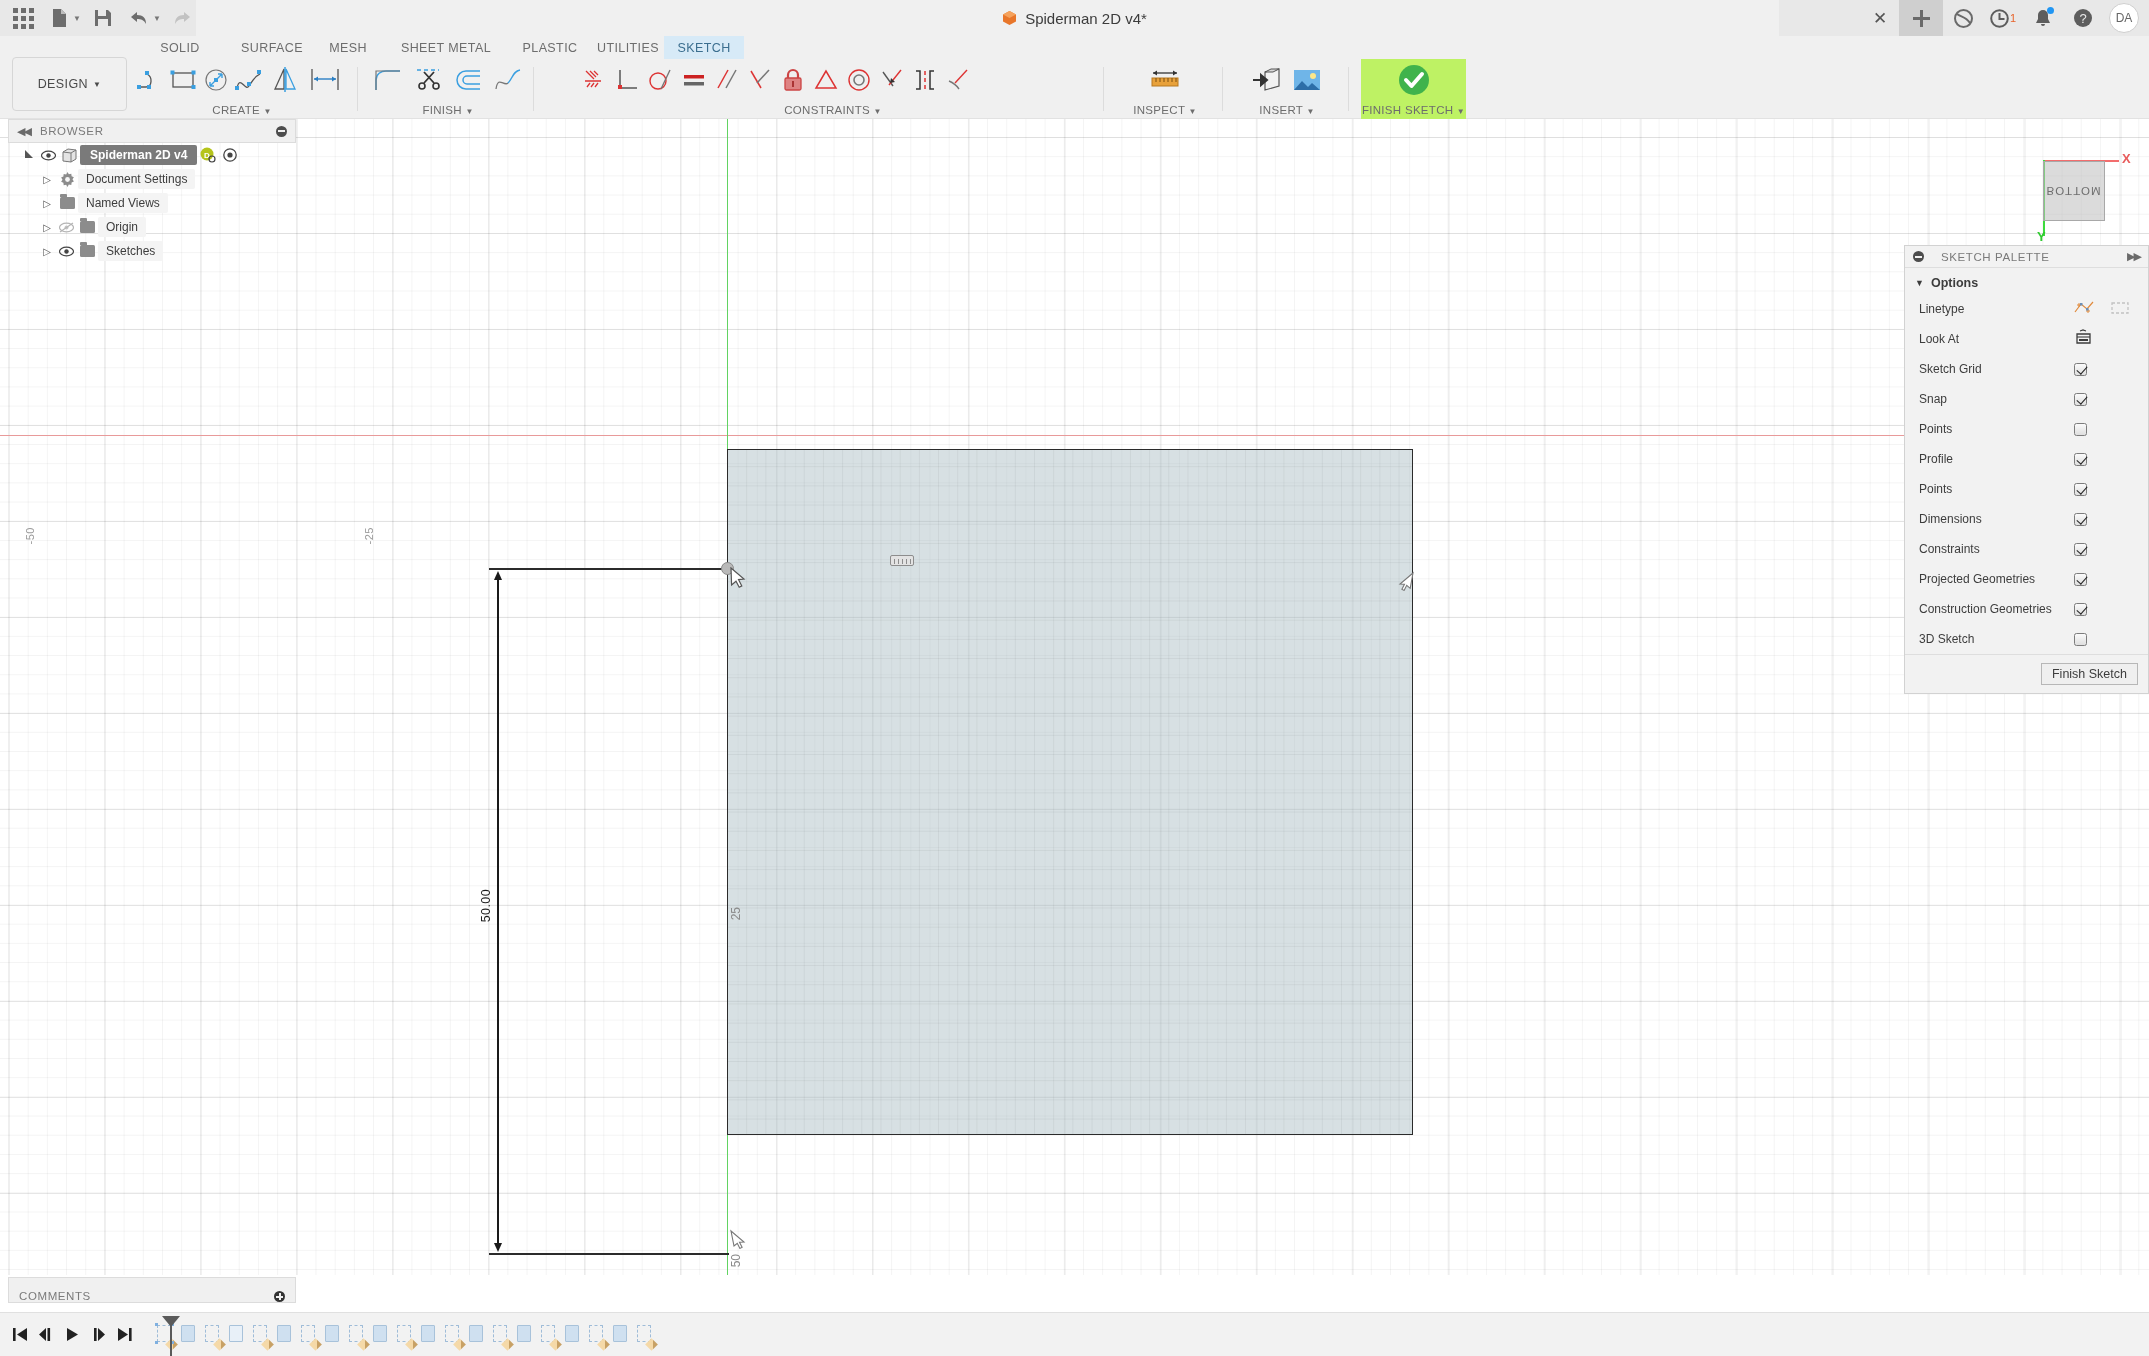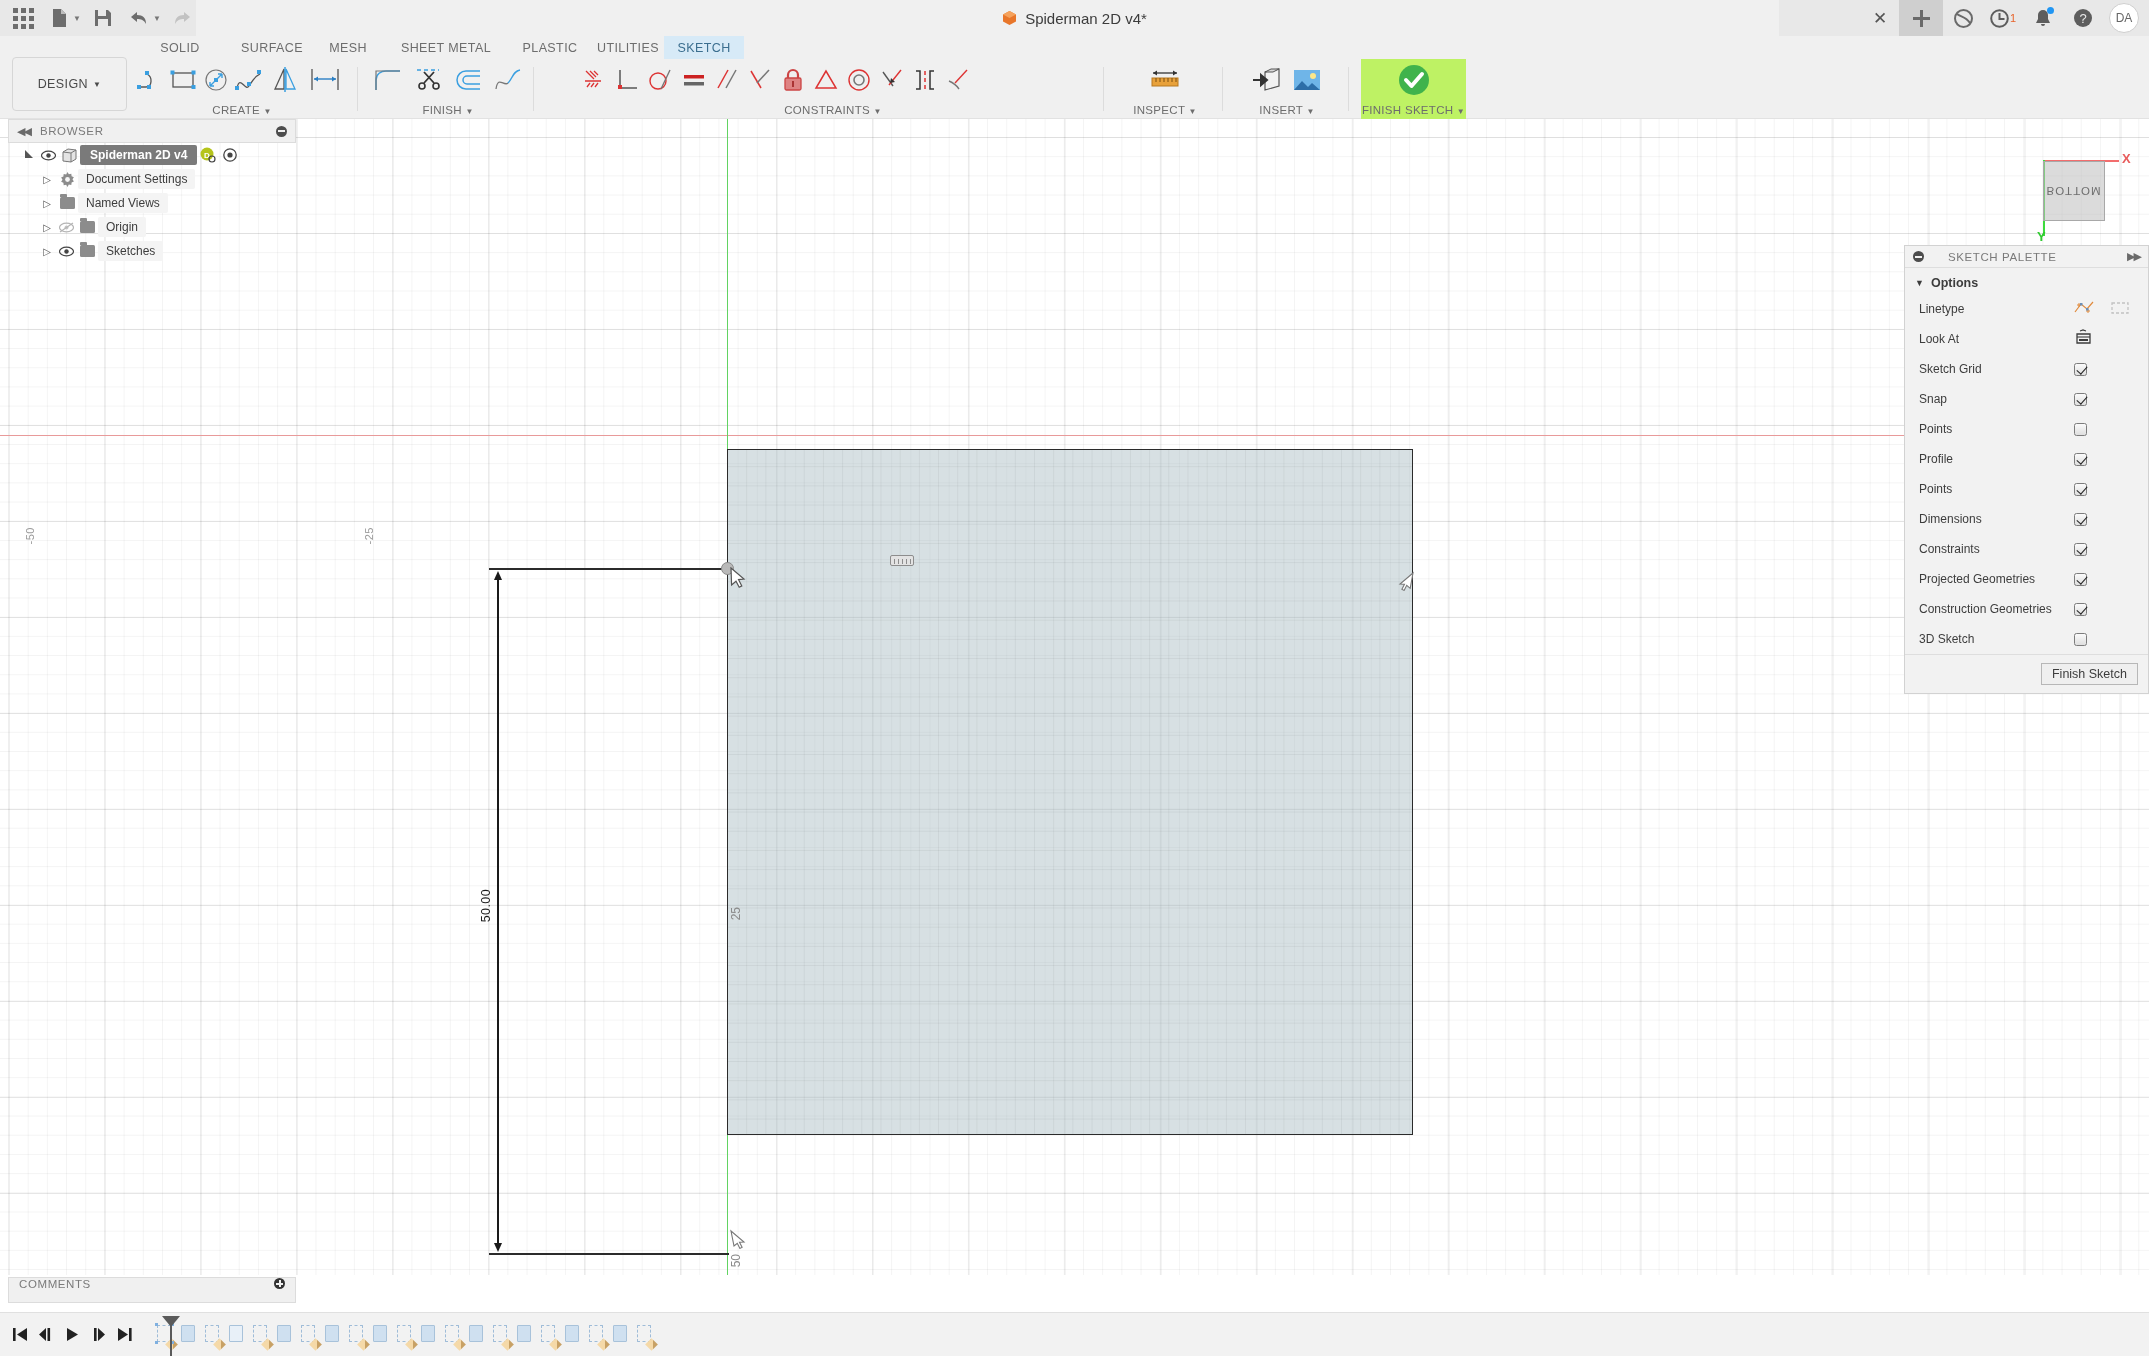--- a/index.html
+++ b/index.html
@@ -178,21 +178,21 @@
   .brow.root .lbl{ background:#7a7a7a; color:#fff; font-weight:bold; padding:3px 10px;}
   .folder{ width:15px;height:12px;background:#8c8c8c;border-radius:1.5px; position:relative; }
   .folder::before{ content:""; position:absolute; left:0; top:-3px; width:7px;height:3px;background:#8c8c8c;border-radius:1px 1px 0 0;}
 
   
   .palette{
     position:absolute; right:0; top:245px; width:245px;
     background:#f2f2f2; border:1px solid #d2d2d2;
   }
   .pal-hd{
-    height:22px; display:flex;align-items:center; gap:24px; padding:0 8px;
+    height:22px; display:flex;align-items:center; gap:17px; padding:0 8px;
     border-bottom:1px solid #dedede; font-size:11.5px;color:#7a7a7a;letter-spacing:.6px;
   }
   .pal-min{ width:11px;height:11px;border-radius:50%;background:#4d4d4d;position:relative;cursor:pointer;}
   .pal-min::after{content:"";position:absolute;left:2px;top:4.5px;width:7px;height:2px;background:#f2f2f2;}
   .pal-expand{ margin-left:auto; color:#6a6a6a;font-size:11px;letter-spacing:-2px;cursor:pointer;}
   .pal-sec{ display:flex;align-items:center;gap:7px; padding:8px 10px 4px 10px; font-size:12.5px;color:#3d3d3d;font-weight:bold;cursor:pointer;}
   .pal-sec .caret{ font-size:9px; }
   .pal-row{ display:flex; align-items:center; height:30px; padding:0 12px 0 14px; font-size:12px; color:#3d3d3d;}
   .pal-row .plbl{ flex:1; }
   .chk{
@@ -206,21 +206,21 @@
   .pal-foot{ border-top:1px solid #dedede; padding:8px 10px; display:flex; justify-content:flex-end; }
   .finish-btn{
     border:1px solid #b7b7b7; background:#efefef; padding:3px 10px;
     font-size:12.5px; color:#3d3d3d; cursor:pointer;
   }
 
   
   .comments{
     position:absolute; left:8px; bottom:53px; width:288px; height:26px;
     background:#f0f0f0; border:1px solid #dcdcdc;
-    display:flex;align-items:flex-start;padding:0 10px;
+    display:flex;align-items:flex-end;padding:0 10px;
     font-size:11.5px;color:#7a7a7a;letter-spacing:.6px;
   }
   .cm-dot{margin-left:auto;width:11px;height:11px;border-radius:50%;background:#333;position:relative;cursor:pointer;}
   .cm-dot::after{content:"";position:absolute;left:4.5px;top:2px;width:2px;height:7px;background:#f0f0f0;}
   .cm-dot::before{content:"";position:absolute;left:2px;top:4.5px;width:7px;height:2px;background:#f0f0f0;}
 
   
   .navbar{
     position:absolute; left:50%; transform:translateX(-50%); bottom:8px;
     height:30px; display:flex; align-items:center; gap:0px;

